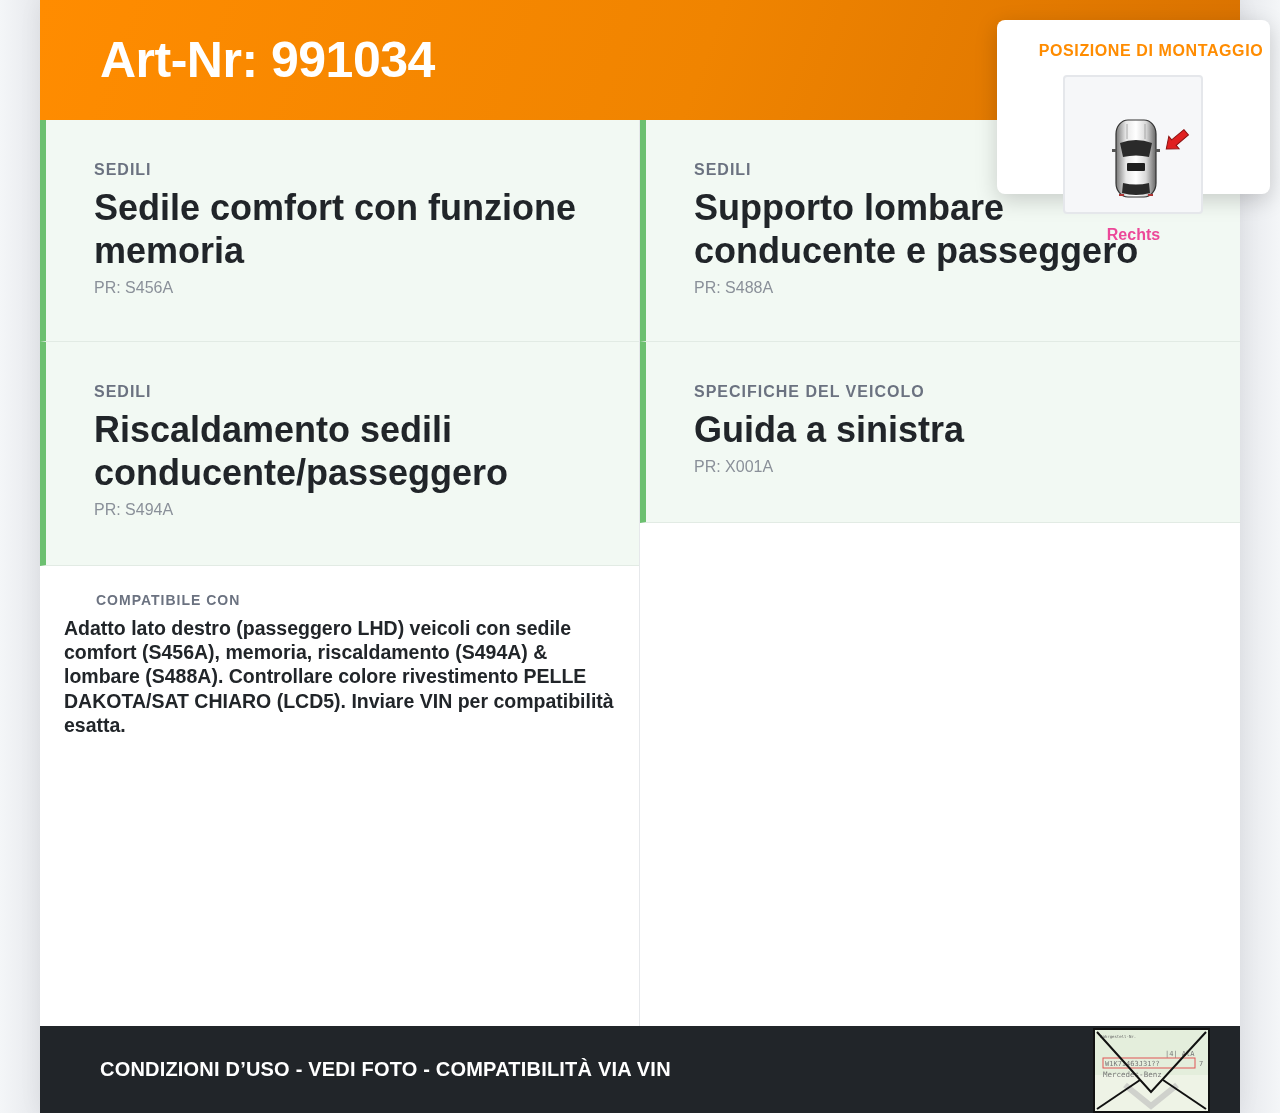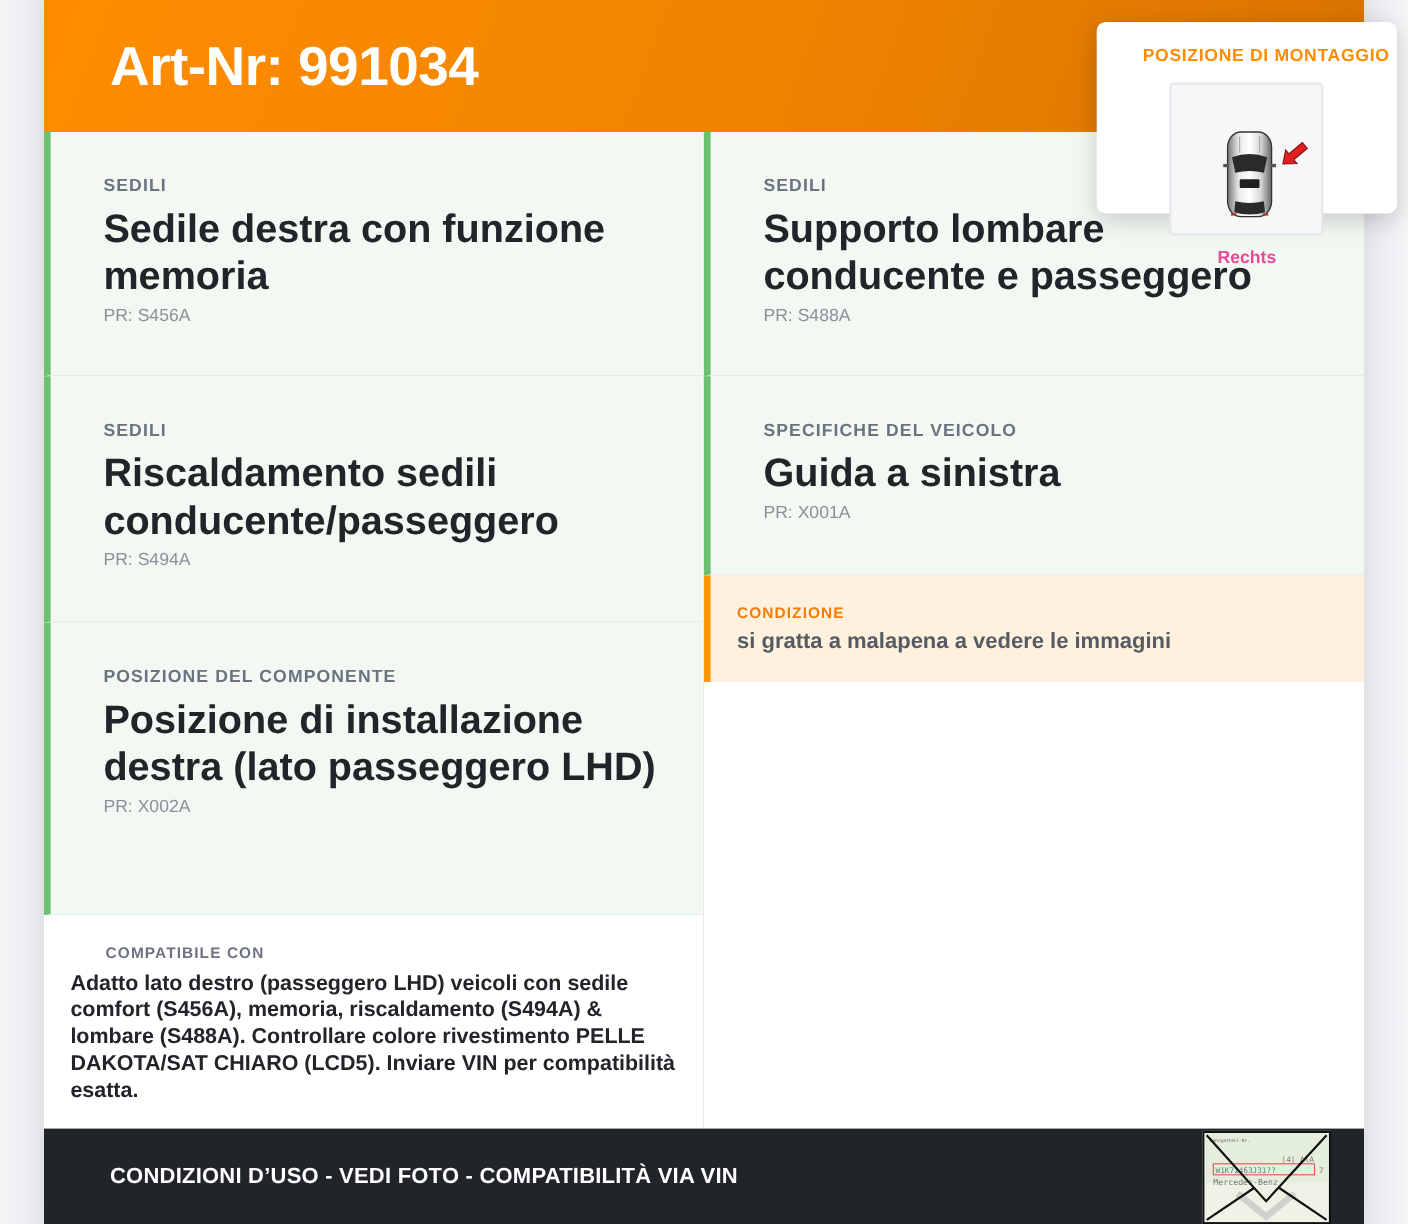--- a/index.html
+++ b/index.html
@@ -111,53 +111,44 @@
 <div class="page">
 
   <div class="header">
     <h1>Art-Nr: 991034</h1>
   </div>
 
   <div class="grid">
     <div class="col left">
       <div class="card c1">
         <div class="cat">SEDILI</div>
-        <div class="title">Sedile destra con funzione memoria</div>
+        <div class="title">Sedile comfort con funzione memoria</div>
         <div class="code">PR: S456A</div>
       </div>
       <div class="card c2">
         <div class="cat">SEDILI</div>
         <div class="title">Riscaldamento sedili conducente/passeggero</div>
         <div class="code">PR: S494A</div>
-      </div>
-      <div class="card c3">
-        <div class="cat">POSIZIONE DEL COMPONENTE</div>
-        <div class="title">Posizione di installazione destra (lato passeggero LHD)</div>
-        <div class="code">PR: X002A</div>
       </div>
       <div class="compat">
         <div class="cat">COMPATIBILE CON</div>
         <div class="text">Adatto lato destro (passeggero LHD) veicoli con sedile comfort (S456A), memoria, riscaldamento (S494A) &amp; lombare (S488A). Controllare colore rivestimento PELLE DAKOTA/SAT CHIARO (LCD5). Inviare VIN per compatibilità esatta.</div>
       </div>
     </div>
 
     <div class="col right">
       <div class="card r1">
         <div class="cat">SEDILI</div>
         <div class="title">Supporto lombare conducente e passeggero</div>
         <div class="code">PR: S488A</div>
       </div>
       <div class="card r2">
         <div class="cat">SPECIFICHE DEL VEICOLO</div>
         <div class="title">Guida a sinistra</div>
         <div class="code">PR: X001A</div>
-      </div>
-      <div class="condition">
-        <div class="cat">CONDIZIONE</div>
-        <div class="text">si gratta a malapena a vedere le immagini</div>
       </div>
     </div>
   </div>
 
   <div class="footer">
     <div class="text">CONDIZIONI D’USO - VEDI FOTO - COMPATIBILITÀ VIA VIN</div>
     <div class="vin-img">
       <svg width="113" height="81" viewBox="0 0 113 81">
         <rect x="0" y="0" width="113" height="81" fill="#eef3e6"></rect>
         <rect x="0" y="0" width="113" height="45" fill="#e4eedc"></rect>

